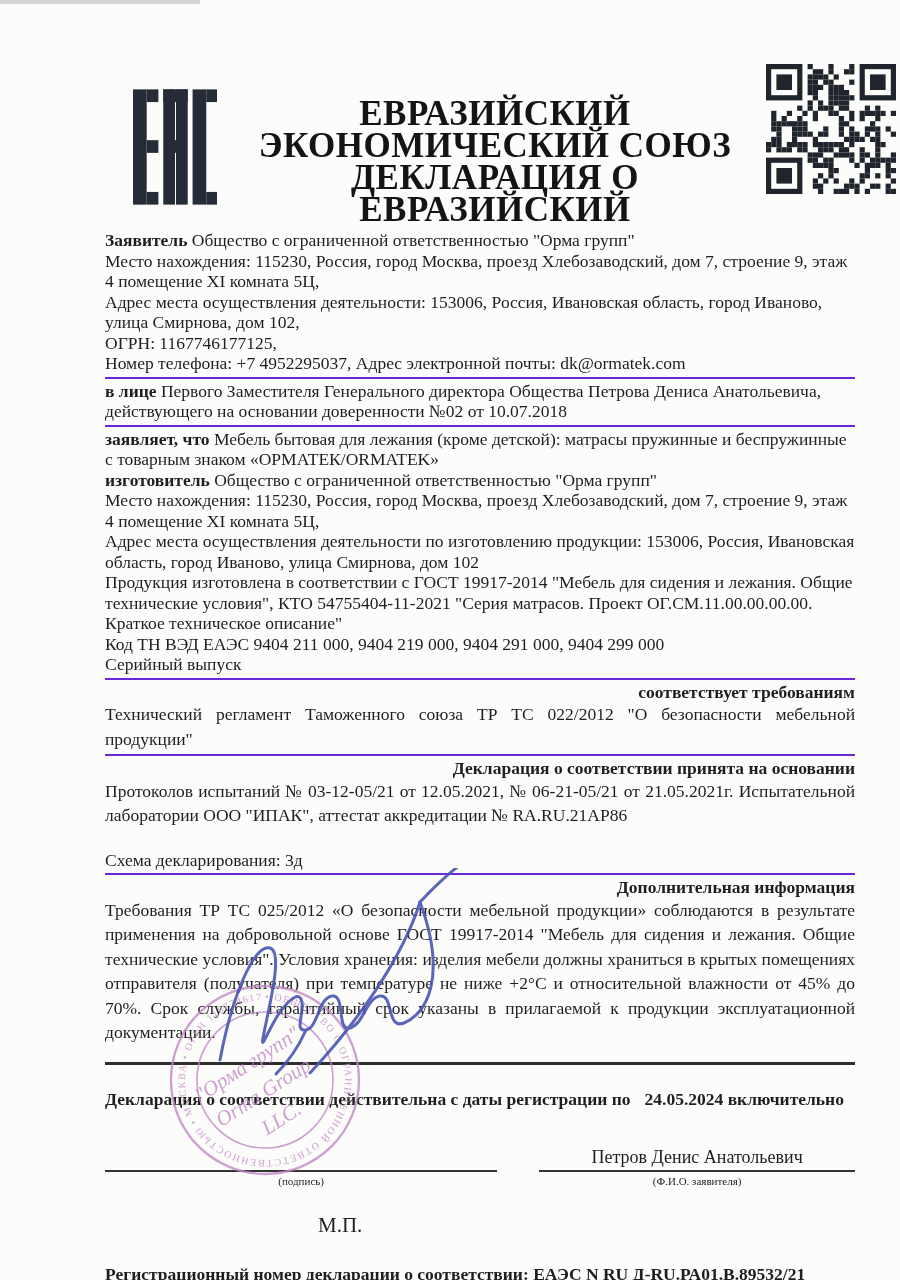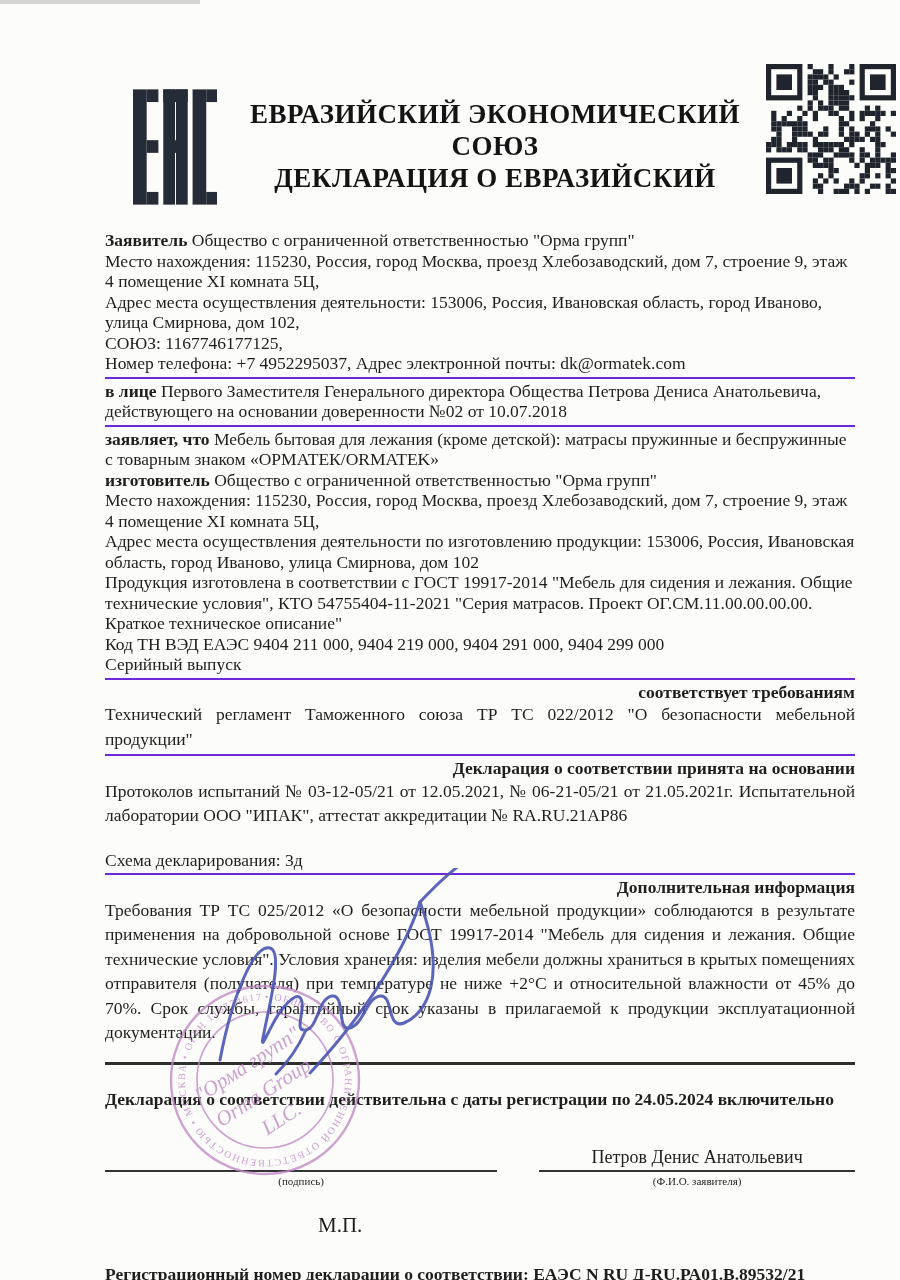--- a/index.html
+++ b/index.html
@@ -11,36 +11,36 @@
     color:#1e1e1e;
     position:relative;
     overflow:hidden;
   }
   .scan-streak { position:absolute; left:0; top:0; width:200px; height:4px; background:#8a8a8a; opacity:.35; }
 
   
   .header { position:relative; height:228px; }
   .eac-logo { position:absolute; left:133px; top:88px; width:84px; height:118px; }
   .titles { position:absolute; left:230px; top:98px; width:530px; text-align:center; }
-  .title-line { font-weight:bold; font-size:27px; line-height:32px; letter-spacing:.5px; color:#141414;font-family:Liberation Serif, serif; }
+  .title-line { font-weight:bold; font-size:35px; line-height:32px; letter-spacing:.5px; color:#141414;font-family:Liberation Serif, serif; }
   .qr { position:absolute; left:766px; top:62px; width:130px; height:134px; }
 
   
   .content { margin:0 45px 0 105px; font-size:17.5px; line-height:20.5px; }
   .sec { padding:2px 0 3px 0; }
   .rule-top { border-top:2px solid #6d28d9; }
   b.lead { font-weight:bold; }
   .just { text-align:justify; line-height:24.5px; }
   .heading { font-weight:bold;text-align:right; }
   .scheme-gap { height:22px; }
 
   
   .big-rule { border-top:3px solid #2e2e2e; margin-top:14px; }
   .validity { margin:24px 45px 0 105px; font-weight:bold; font-size:17.5px; }
-  .validity .date { margin-left:4px; }
+  .validity .date { margin-left:14px; }
   .sig-row { margin:34px 45px 0 105px; display:flex; align-items:flex-end; }
   .sig-left { width:395px; }
   .sig-line { border-bottom:2px solid #333; height:28px; }
   .sig-caption { text-align:center; font-size:11px; padding-top:3px; }
   .sig-right { margin-left:42px; width:318px; }
   .sig-name { text-align:center; font-size:18px; border-bottom:2px solid #333; padding:0 0 2px 0; }
   .mp { margin:26px 0 0 318px; font-size:21px; }
   .reg-line { margin:26px 45px 0 105px; font-weight:bold; font-size:17.5px; }
 
   
@@ -299,21 +299,21 @@
       <rect x="10" y="100" width="15" height="15" fill="#20242c"></rect>
     </svg>
 </div>
 
 <div class="content">
 
   <div class="sec">
     <div><b class="lead">Заявитель</b><span> Общество с ограниченной ответственностью "Орма групп"</span></div>
     <div>Место нахождения: 115230, Россия, город Москва, проезд Хлебозаводский, дом 7, строение 9, этаж 4 помещение XI комната 5Ц,</div>
     <div>Адрес места осуществления деятельности: 153006, Россия, Ивановская область, город Иваново, улица Смирнова, дом 102,</div>
-    <div>СОЮЗ: 1167746177125,</div>
+    <div>ОГРН: 1167746177125,</div>
     <div>Номер телефона: +7 4952295037, Адрес электронной почты: dk@ormatek.com</div>
   </div>
 
   <div class="sec rule-top">
     <div><b class="lead">в лице</b><span> Первого Заместителя Генерального директора Общества Петрова Дениса Анатольевича, действующего на основании доверенности №02 от 10.07.2018</span></div>
   </div>
 
   <div class="sec rule-top">
     <div><b class="lead">заявляет, что</b><span> Мебель бытовая для лежания (кроме детской): матрасы пружинные и беспружинные с товарным знаком «ОРМАТЕК/ORMATEK»</span></div>
     <div><b class="lead">изготовитель</b><span> Общество с ограниченной ответственностью "Орма групп"</span></div>

